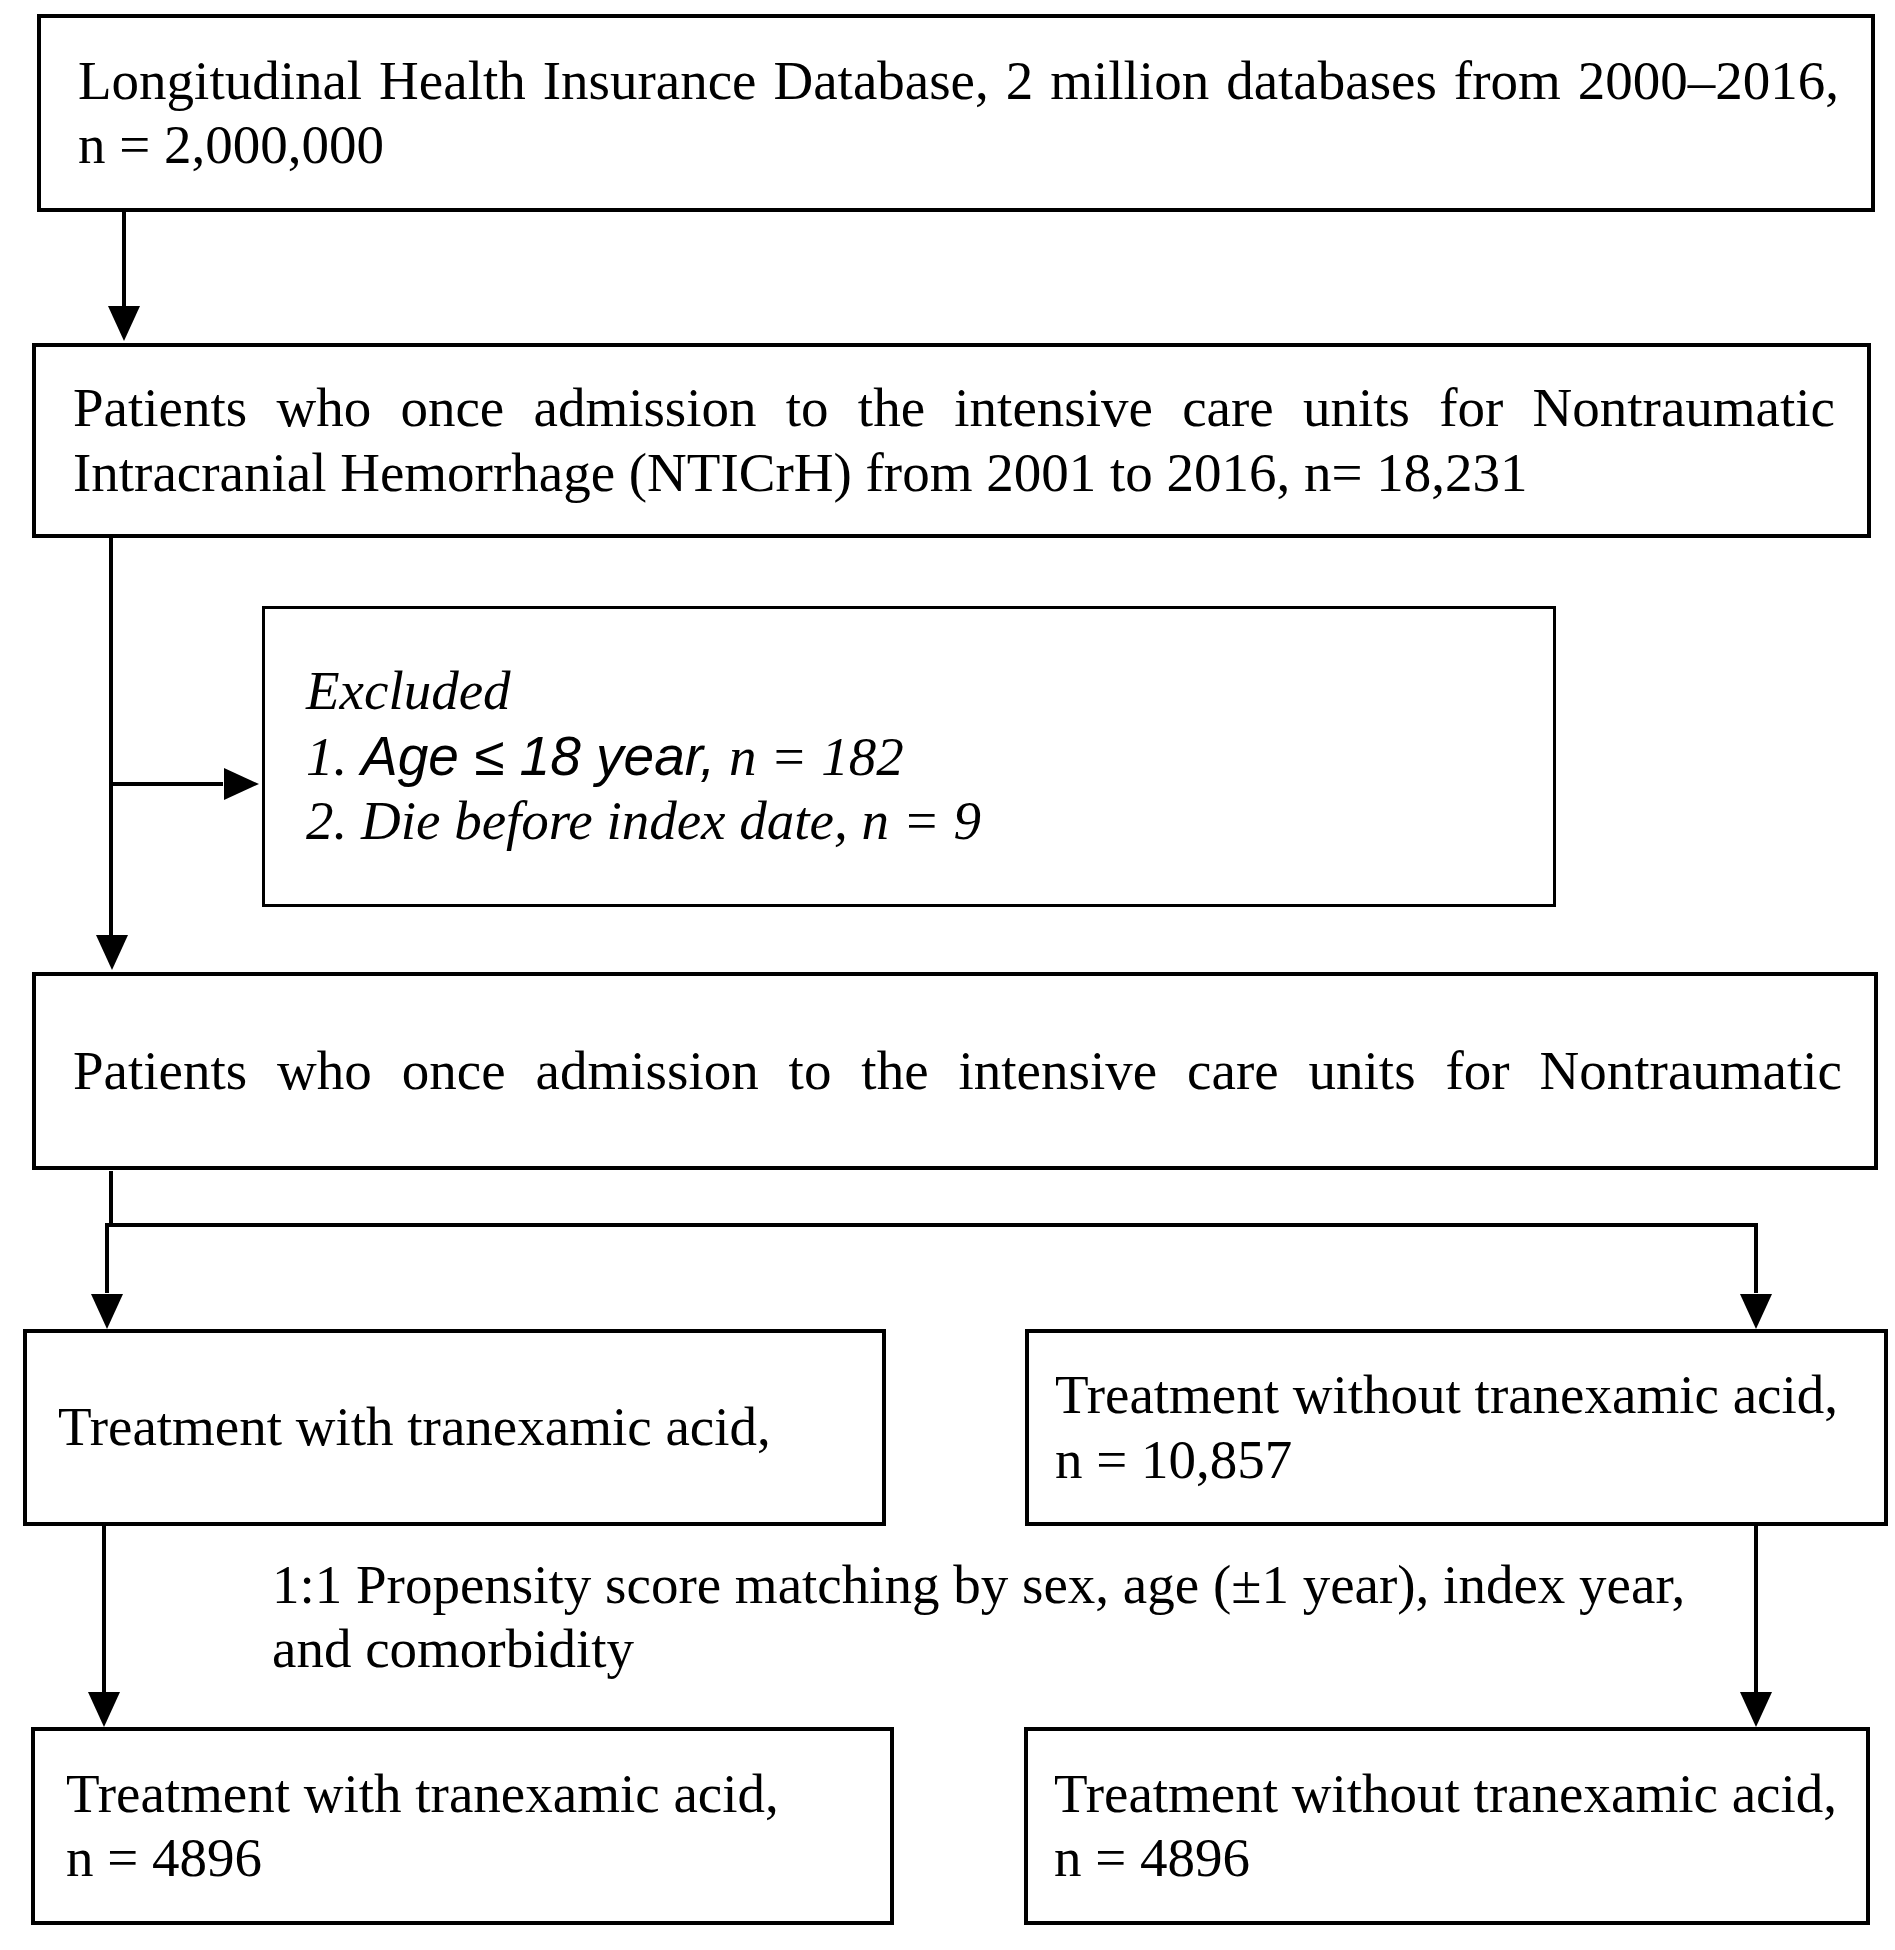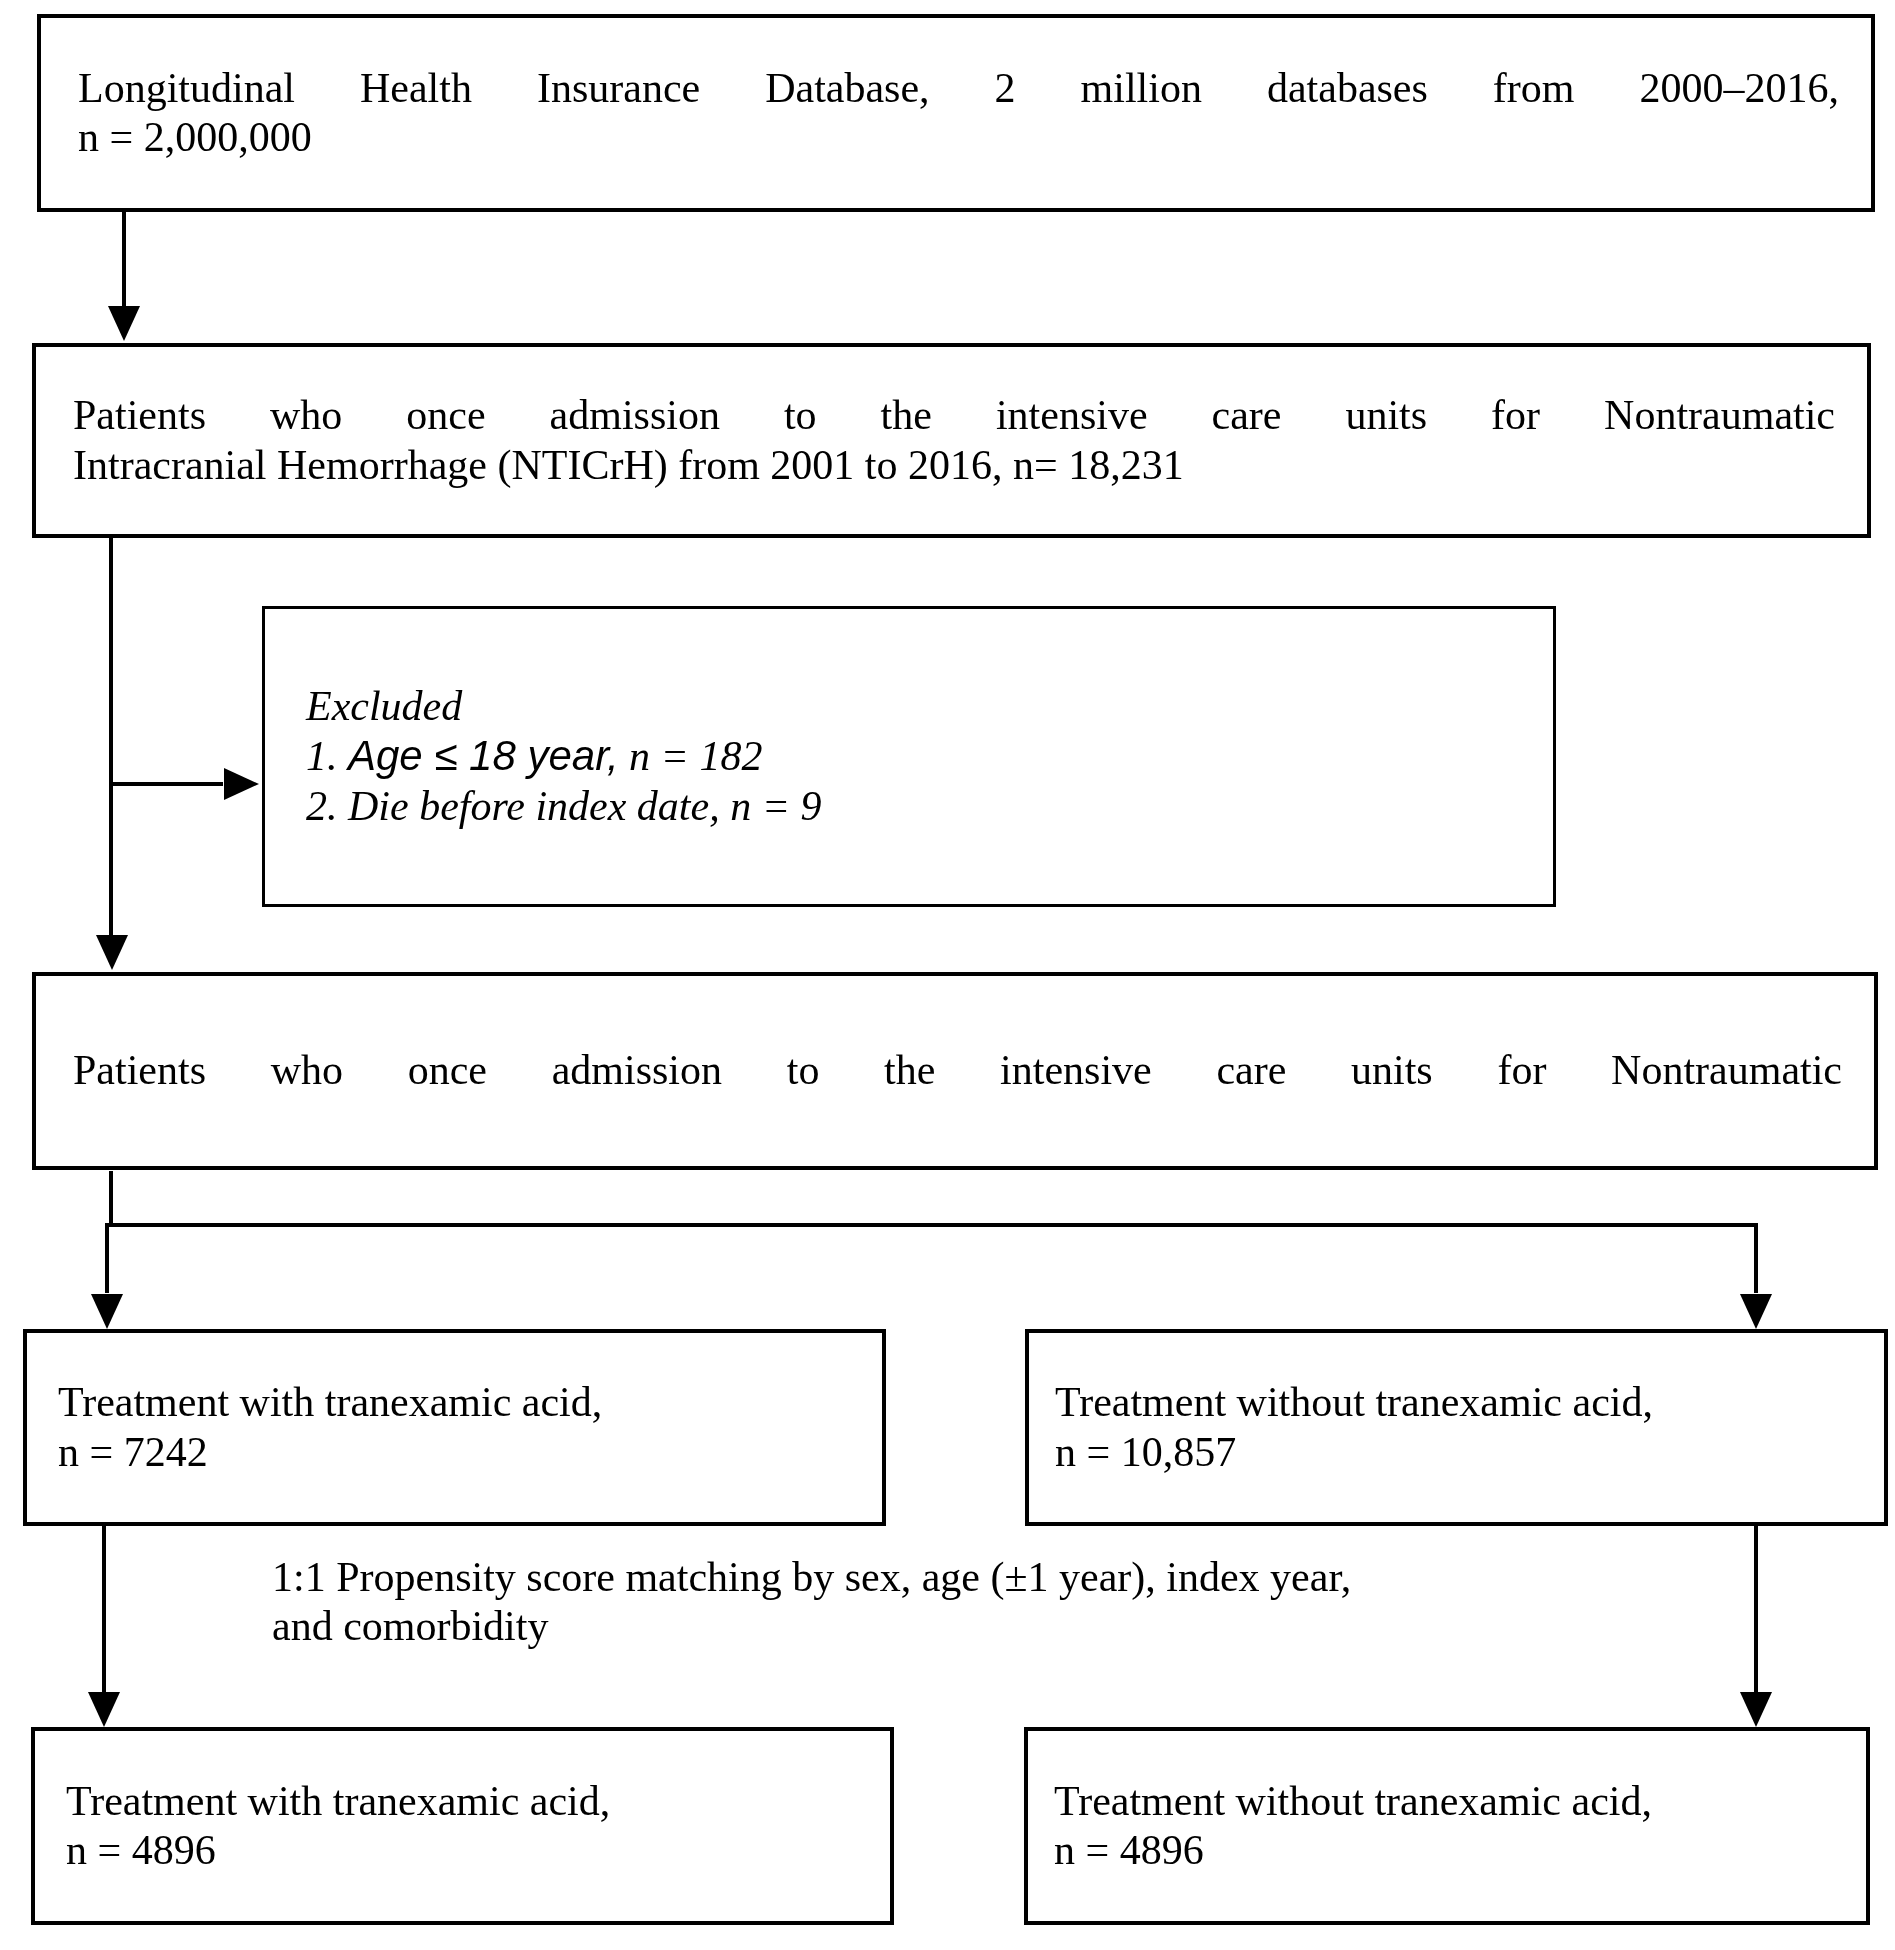--- a/index.html
+++ b/index.html
@@ -16,21 +16,21 @@
     position: absolute;
     box-sizing: border-box;
     border: 4.6px solid #000000;
     background: #ffffff;
     display: flex;
     flex-direction: column;
     justify-content: center;
   }
   .fbox.thin { border-width: 3.7px; }
   .ln {
-    font-size: 42px;
+    font-size: 55px;
     line-height: 1.17;
     white-space: nowrap;
     text-align: left;
   }
   .ln.j {
     white-space: normal;
     text-align: justify;
     text-align-last: justify;
   }
   .sansseg { font-family: "Liberation Sans", "DejaVu Sans", sans-serif; }
@@ -95,21 +95,20 @@
 
   <div class="connector" style="left:109px; top:1171px; width:3.7px; height:54px;"></div>
   <div class="connector" style="left:105px; top:1223px; width:1653px; height:3.7px;"></div>
   <div class="connector" style="left:105px; top:1223px; width:3.7px; height:70px;"></div>
   <div class="head-down" style="left:91px; top:1294px;"></div>
   <div class="connector" style="left:1754px; top:1223px; width:3.7px; height:70px;"></div>
   <div class="head-down" style="left:1740px; top:1294px;"></div>
 
   <div class="fbox" style="left:23px; top:1329px; width:863px; height:197px; padding:0 18.6px 0 31px;">
     <div class="ln">Treatment with tranexamic acid,</div>
-    <div class="ln">n = 7242</div>
   </div>
   <div class="fbox" style="left:1025px; top:1329px; width:863px; height:197px; padding:0 18.6px 0 26px;">
     <div class="ln">Treatment without tranexamic acid,</div>
     <div class="ln">n = 10,857</div>
   </div>
 
   <div class="connector" style="left:102px; top:1526px; width:3.7px; height:166px;"></div>
   <div class="head-down" style="left:88px; top:1692px;"></div>
   <div class="connector" style="left:1754px; top:1526px; width:3.7px; height:166px;"></div>
   <div class="head-down" style="left:1740px; top:1692px;"></div>

